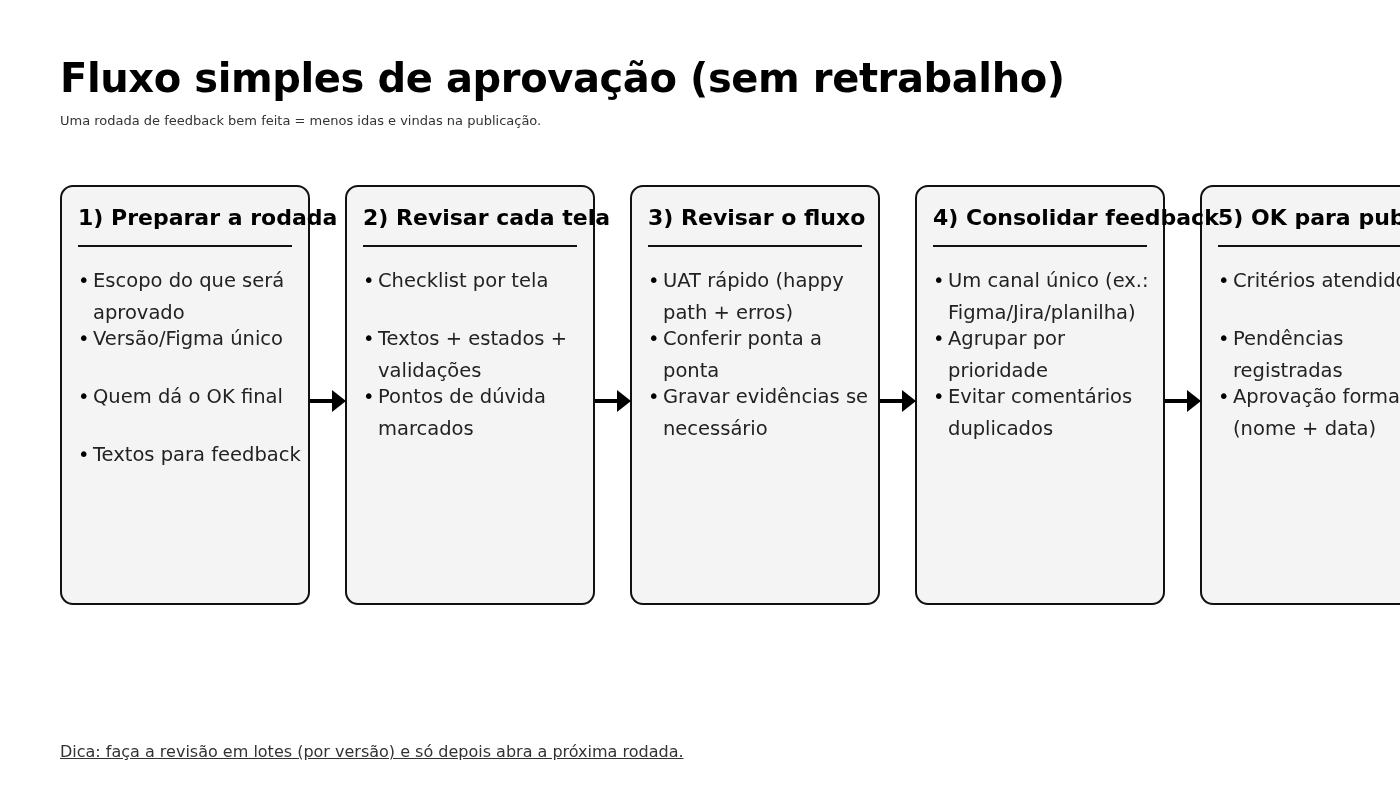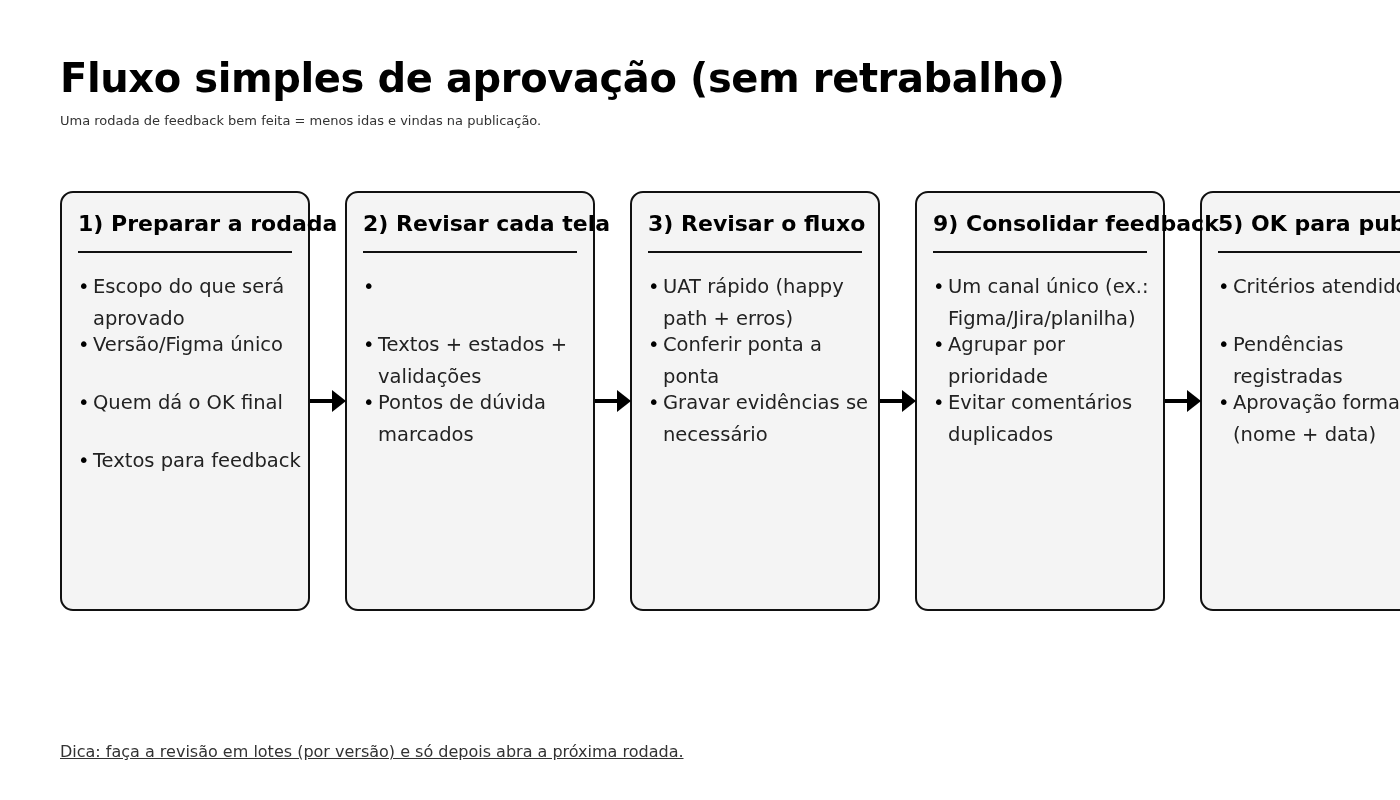--- a/index.html
+++ b/index.html
@@ -48,21 +48,21 @@
   #flow-row {
     position: absolute;
     left: 60px;
     top: 178px;
     width: 1400px;
     height: 420px;
   }
 
   .flow-step {
     position: absolute;
-    top: 13px;
+    top: 7px;
     width: 250px;
     height: 420px;
   }
 
   .step-card {
     position: absolute;
     left: 0;
     top: 0;
     width: 250px;
     height: 420px;
@@ -201,20 +201,21 @@
       <div class="shaft"></div>
       <div class="head"></div>
     </div>
     <div class="flow-step" style="left: 285px; border-radius: 16px;">
       <div class="step-card"></div>
       <div class="step-title">2) Revisar cada tela</div>
       <div class="step-rule"></div>
       <div class="step-items">
         <div class="step-item" style="top: 0px; z-index: 10;">
           <span class="bullet">•</span>
+          <span class="item-text">Checklist por tela</span>
         </div>
         <div class="step-item" style="top: 58px; z-index: 9;">
           <span class="bullet">•</span>
           <span class="item-text">Textos + estados + validações</span>
         </div>
         <div class="step-item" style="top: 116px; z-index: 8;">
           <span class="bullet">•</span>
           <span class="item-text">Pontos de dúvida marcados</span>
         </div>
       </div>
@@ -241,21 +242,21 @@
           <span class="item-text">Gravar evidências se necessário</span>
         </div>
       </div>
     </div>
     <div class="flow-arrow" style="left: 820px;">
       <div class="shaft"></div>
       <div class="head"></div>
     </div>
     <div class="flow-step" style="left: 855px;">
       <div class="step-card"></div>
-      <div class="step-title">9) Consolidar feedback</div>
+      <div class="step-title">4) Consolidar feedback</div>
       <div class="step-rule"></div>
       <div class="step-items">
         <div class="step-item" style="top: 0px; z-index: 10;">
           <span class="bullet">•</span>
           <span class="item-text">Um canal único (ex.: Figma/Jira/planilha)</span>
         </div>
         <div class="step-item" style="top: 58px; z-index: 9;">
           <span class="bullet">•</span>
           <span class="item-text">Agrupar por prioridade</span>
         </div>

